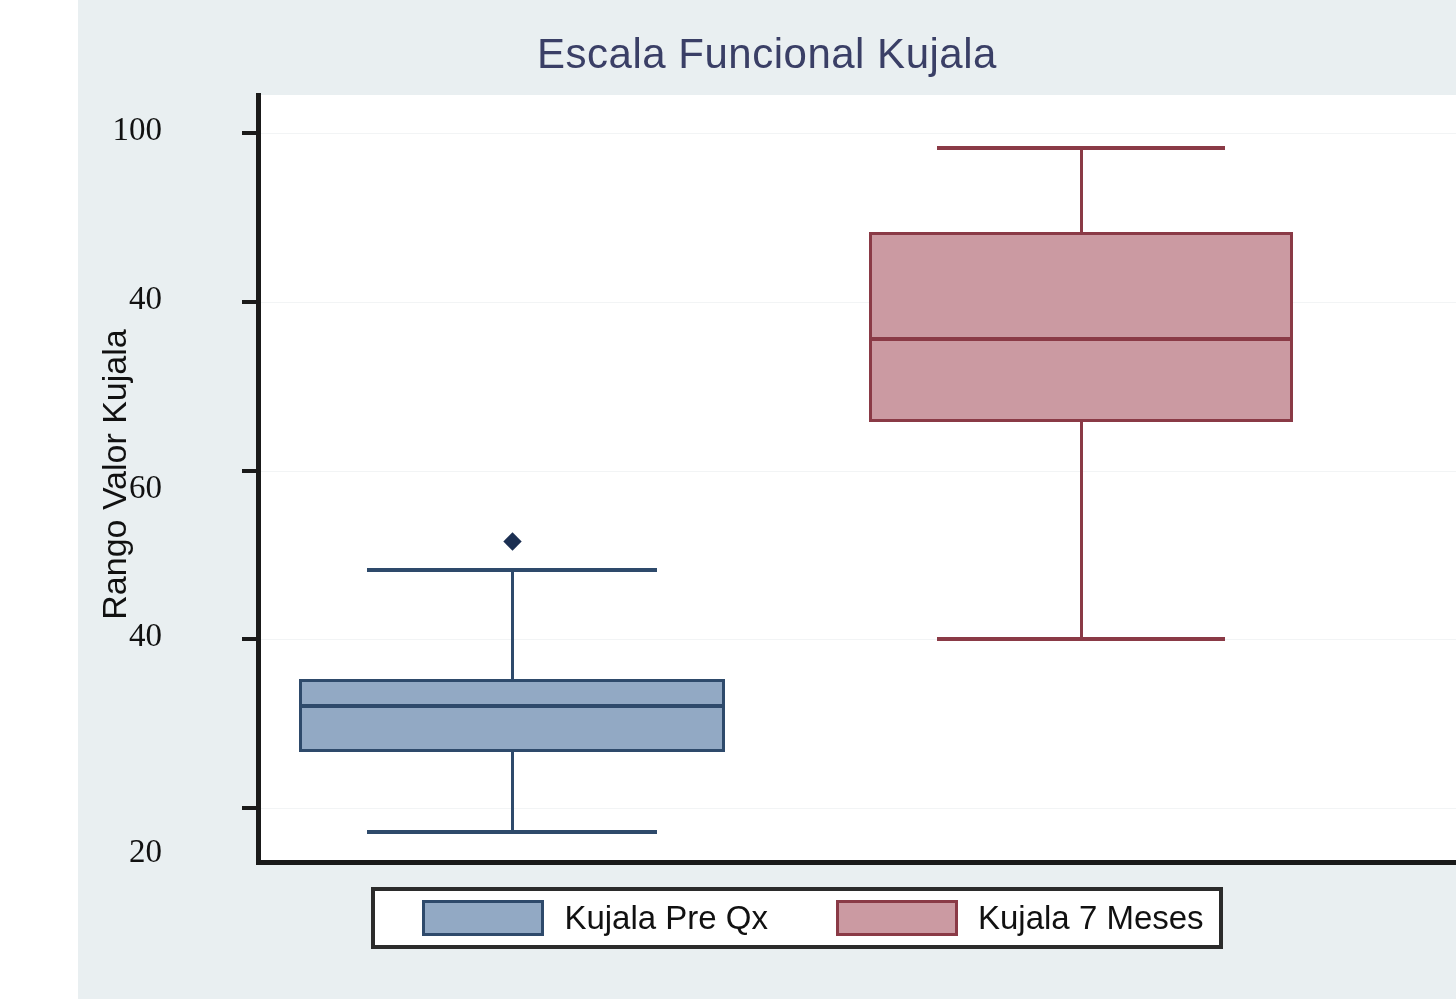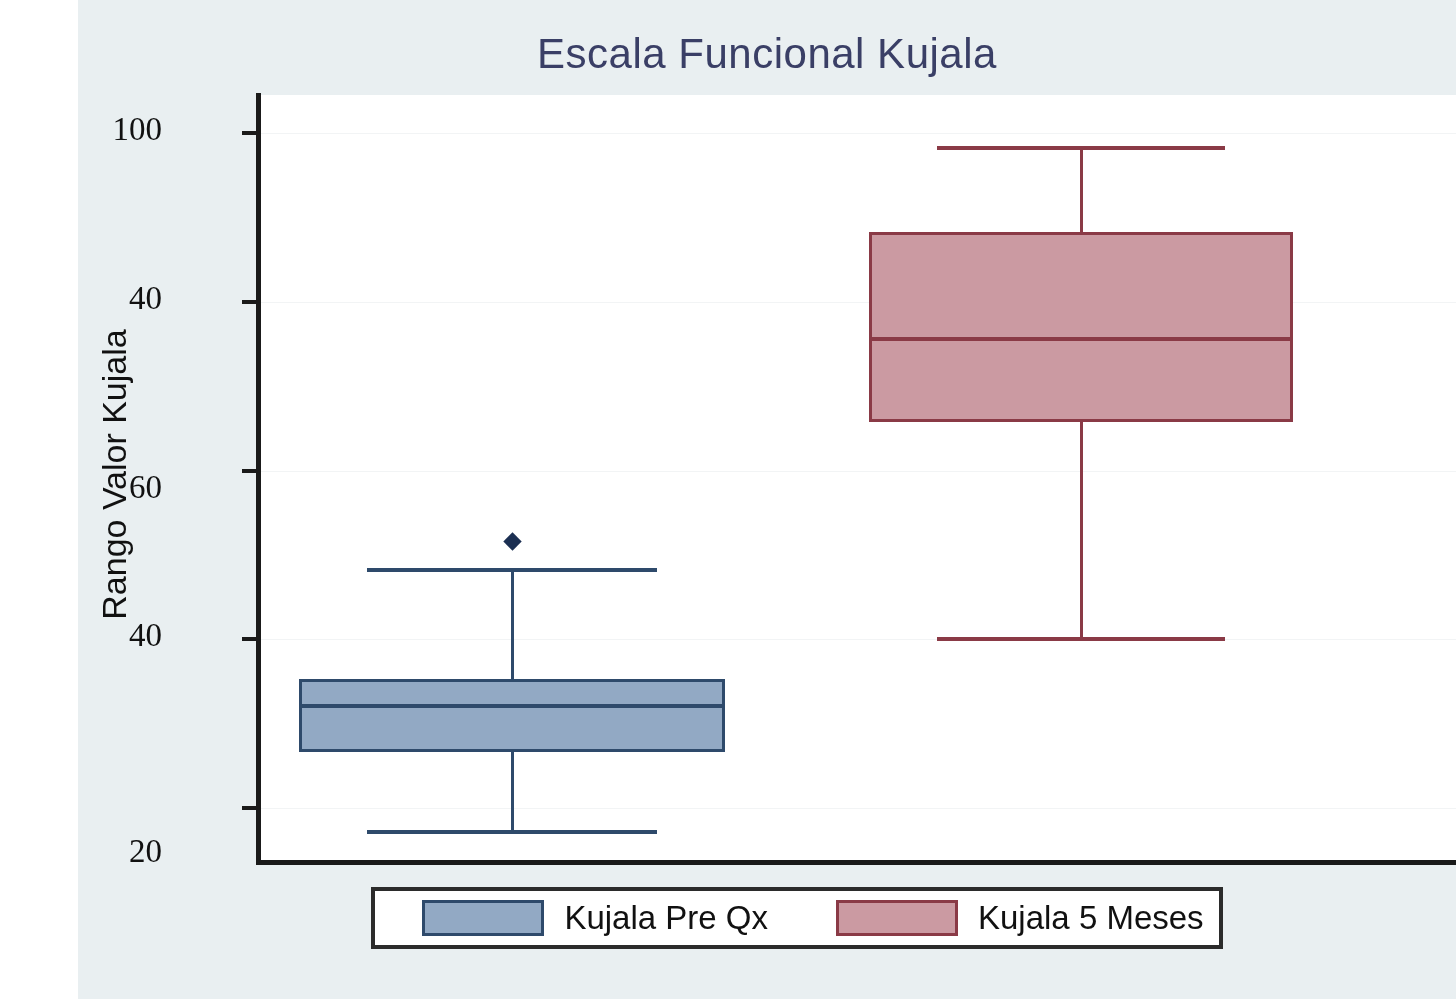--- a/index.html
+++ b/index.html
@@ -186,17 +186,17 @@
     </div>
 
   <div id="legend">
     <div class="legend-entry">
       <span class="legend-swatch" style="background: rgb(146, 169, 196); border: 3px solid rgb(46, 74, 107);"></span>
       <span class="legend-label">Kujala Pre Qx</span>
     </div>
     <div class="legend-gap"></div>
     <div class="legend-entry">
       <span class="legend-swatch" style="background: rgb(203, 154, 162); border: 3px solid rgb(138, 58, 70);"></span>
-      <span class="legend-label">Kujala 5 Meses</span>
+      <span class="legend-label">Kujala 7 Meses</span>
     </div>
   </div>
 
 </div>
 
 </body></html>

